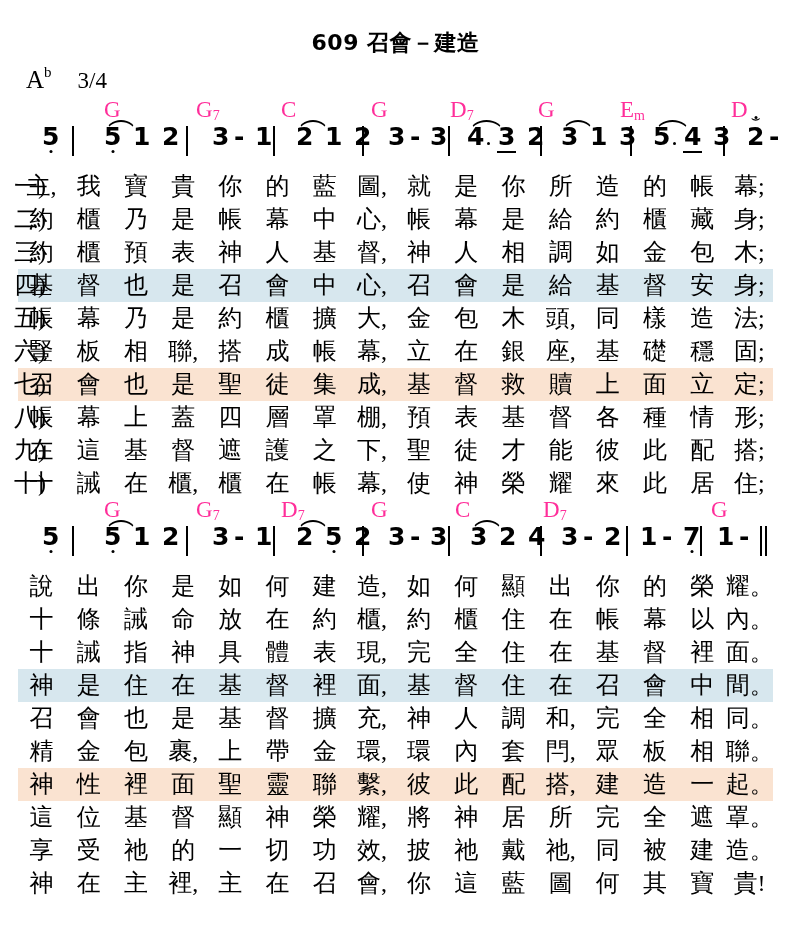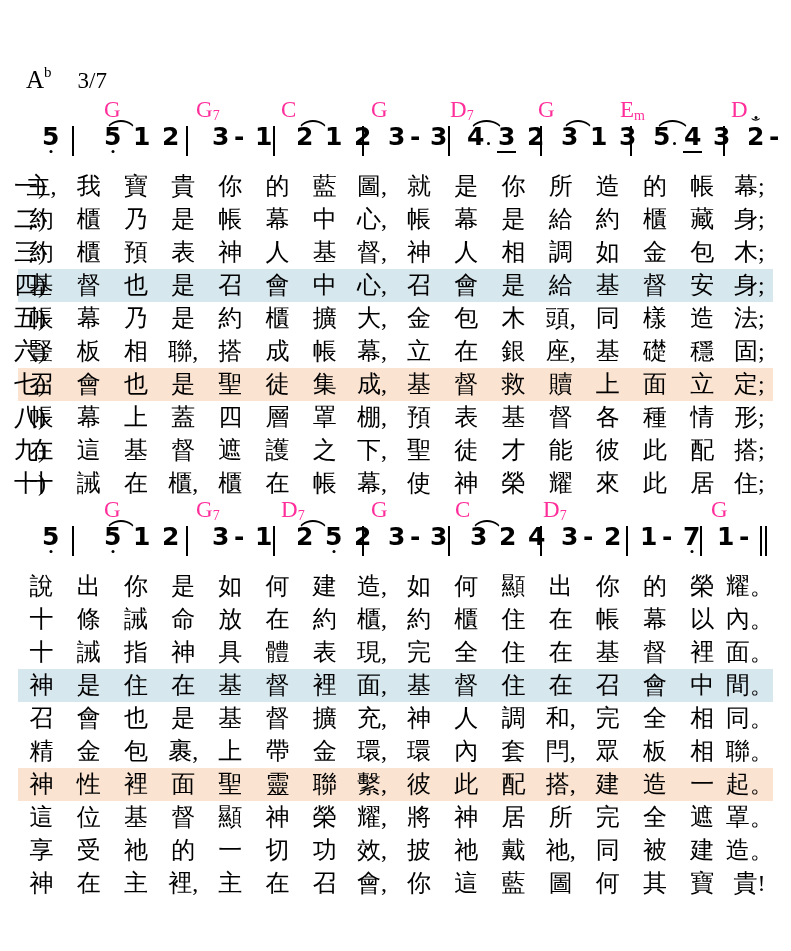--- a/index.html
+++ b/index.html
@@ -190,23 +190,26 @@
     line-height: 29px;
     text-align: center;
     white-space: nowrap;
   }
 </style>
 </head>
 <body>
 
 <div id="page">
 
+  <div class="title-row">
+    <span class="title-num">609</span><span>召會－建造</span>
+  </div>
 
   <div class="keysig-row">
-    <span>A</span><span class="flat">b</span><span class="meter">3/7</span>
+    <span>A</span><span class="flat">b</span><span class="meter">3/4</span>
   </div>
 
   <div class="staff line1">
     <div class="chords">
         <div class="chord" style="left: 104px; color: rgb(255, 46, 154);">G</div>
         <div class="chord" style="left: 196px; color: rgb(255, 46, 154);">G<sub>7</sub></div>
         <div class="chord" style="left: 281px; color: rgb(255, 46, 154);">C</div>
         <div class="chord" style="left: 371px; color: rgb(255, 46, 154);">G</div>
         <div class="chord" style="left: 450px; color: rgb(255, 46, 154);">D<sub>7</sub></div>
         <div class="chord" style="left: 538px; color: rgb(255, 46, 154);">G</div>

